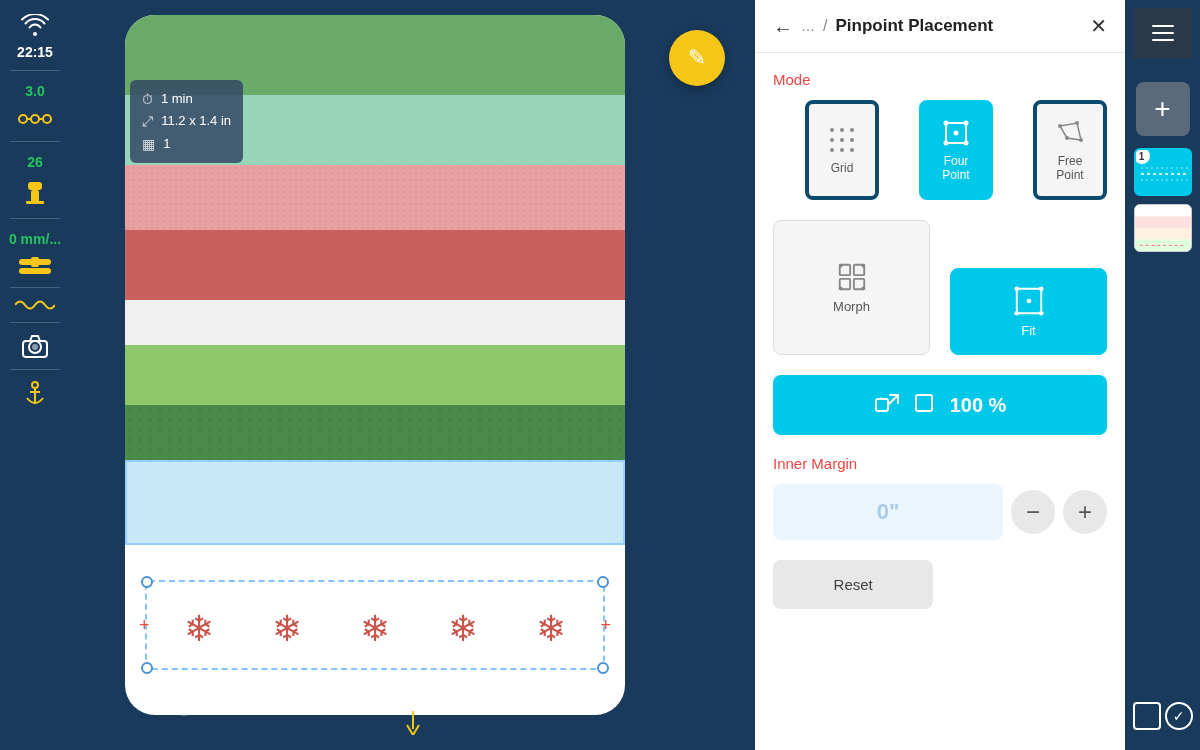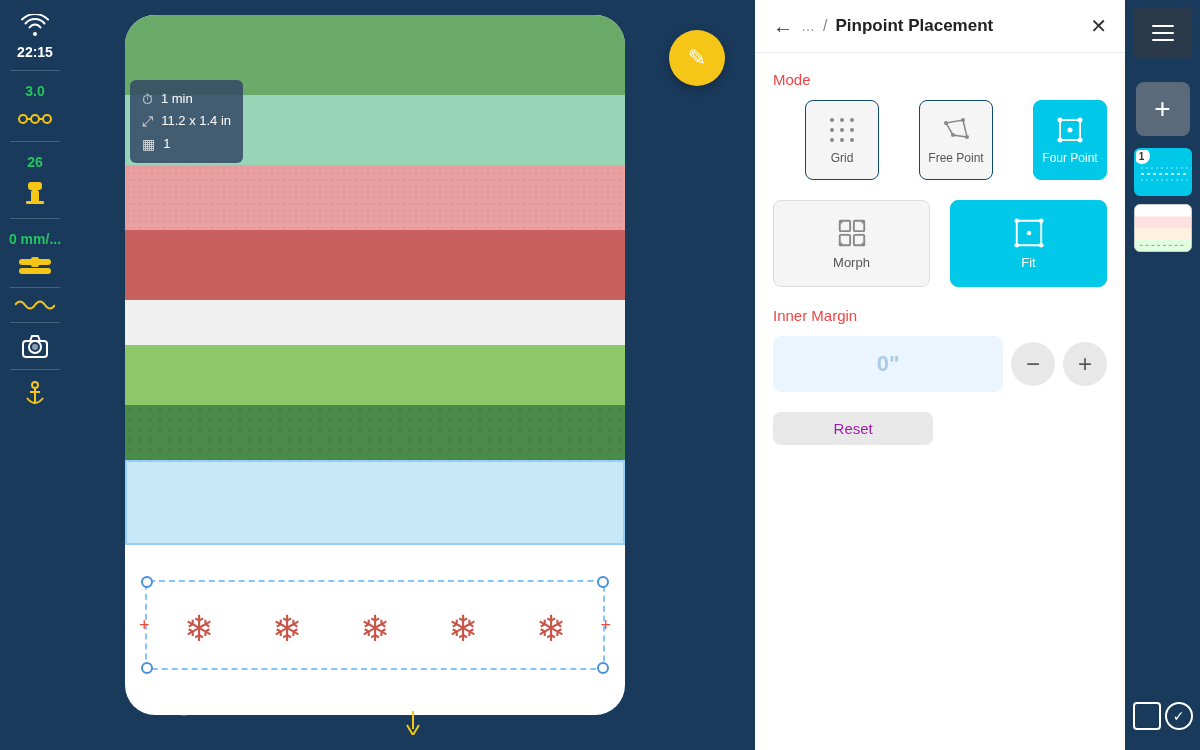--- a/index.html
+++ b/index.html
@@ -249,21 +249,21 @@
       gap: 8px;
       margin-bottom: 20px;
     }
     .mode-btn {
       display: flex;
       flex-direction: column;
       align-items: center;
       justify-content: center;
       padding: 14px 8px;
       border-radius: 8px;
-      border: 1px solid #0c4a6e;
+      border: 4px solid #0c4a6e;
       background: #f5f5f5;
       cursor: pointer;
       gap: 6px;
       font-size: 12px;
       color: #555;
       margin-left: 32px;
     }
     .mode-btn.active {
       background: #00c8e8;
       border-color: #00c8e8;
@@ -289,20 +289,21 @@
       background: #f5f5f5;
       cursor: pointer;
       gap: 6px;
       font-size: 13px;
       color: #555;
     }
     .placement-btn.active {
       background: #00c8e8;
       border-color: #00c8e8;
       color: white;
+      margin-top: 48px;
     }
     .placement-btn svg { width: 32px; height: 32px; }
 
     
     .scale-btn {
       width: 100%;
       background: #00c8e8;
       color: white;
       border: none;
       border-radius: 8px;
@@ -350,24 +351,24 @@
       align-items: center;
       justify-content: center;
       font-size: 24px;
       color: #555;
     }
 
     
     .reset-btn {
       width: 48%;
       background: #e8e8e8;
-      color: #a21caf;
+      color: #404040;
       border: none;
       border-radius: 8px;
-      padding: 8px;
+      padding: 16px;
       font-size: 15px;
       font-weight: 500;
       cursor: pointer;
     }
 
     
     .far-right {
       width: 75px;
       background: #1a3a5c;
       display: flex;
@@ -621,41 +622,41 @@
           <circle cx="5" cy="15" r="2" fill="#888"></circle>
           <circle cx="15" cy="15" r="2" fill="#888"></circle>
           <circle cx="25" cy="15" r="2" fill="#888"></circle>
           <circle cx="5" cy="25" r="2" fill="#888"></circle>
           <circle cx="15" cy="25" r="2" fill="#888"></circle>
           <circle cx="25" cy="25" r="2" fill="#888"></circle>
         </svg>
         <span>Grid</span>
       </button>
 
-      <button class="mode-btn">
-        <svg viewBox="0 0 30 30" fill="none">
-          <circle cx="5" cy="8" r="2" fill="#888"></circle>
-          <circle cx="22" cy="5" r="2" fill="#888"></circle>
-          <circle cx="12" cy="20" r="2" fill="#888"></circle>
-          <circle cx="26" cy="22" r="2" fill="#888"></circle>
-          <path d="M5 8 L22 5 L26 22 L12 20 Z" stroke="#888" stroke-width="1.5" fill="none"></path>
-        </svg>
-        <span>Free Point</span>
-      </button>
-
       <button class="mode-btn active">
         <svg viewBox="0 0 30 30" fill="none">
           <rect x="5" y="5" width="20" height="20" rx="2" stroke="white" stroke-width="2" fill="none"></rect>
           <circle cx="5" cy="5" r="2.5" fill="white"></circle>
           <circle cx="25" cy="5" r="2.5" fill="white"></circle>
           <circle cx="5" cy="25" r="2.5" fill="white"></circle>
           <circle cx="25" cy="25" r="2.5" fill="white"></circle>
           <circle cx="15" cy="15" r="2.5" fill="white"></circle>
         </svg>
         <span>Four Point</span>
+      </button>
+
+      <button class="mode-btn">
+        <svg viewBox="0 0 30 30" fill="none">
+          <circle cx="5" cy="8" r="2" fill="#888"></circle>
+          <circle cx="22" cy="5" r="2" fill="#888"></circle>
+          <circle cx="12" cy="20" r="2" fill="#888"></circle>
+          <circle cx="26" cy="22" r="2" fill="#888"></circle>
+          <path d="M5 8 L22 5 L26 22 L12 20 Z" stroke="#888" stroke-width="1.5" fill="none"></path>
+        </svg>
+        <span>Free Point</span>
       </button>
     </div>
 
     
     <div class="placement-buttons">
 
       <button class="placement-btn">
         <svg viewBox="0 0 34 34" fill="none">
           <rect x="4" y="4" width="11" height="11" rx="1" stroke="#888" stroke-width="2" fill="none"></rect>
           <rect x="19" y="4" width="11" height="11" rx="1" stroke="#888" stroke-width="2" fill="none"></rect>
@@ -676,20 +677,33 @@
           <circle cx="30" cy="4" r="2.5" fill="white"></circle>
           <circle cx="4" cy="30" r="2.5" fill="white"></circle>
           <circle cx="30" cy="30" r="2.5" fill="white"></circle>
           <circle cx="17" cy="17" r="2.5" fill="white"></circle>
         </svg>
         <span>Fit</span>
       </button>
     </div>
 
     
+    <button class="scale-btn">
+      <svg viewBox="0 0 28 28" fill="none">
+        <rect x="2" y="8" width="12" height="12" rx="2" stroke="white" stroke-width="2" fill="none"></rect>
+        <path d="M16 4 h8 v8" stroke="white" stroke-width="2" fill="none" stroke-linecap="round"></path>
+        <path d="M24 4 L14 14" stroke="white" stroke-width="2" stroke-linecap="round"></path>
+        <rect x="6" y="6" width="2" height="2" fill="white" opacity="0.5"></rect>
+      </svg>
+      <svg viewBox="0 0 28 28" fill="none">
+        <rect x="4" y="4" width="16" height="16" rx="2" stroke="white" stroke-width="2" fill="none"></rect>
+        <path d="M8" stroke="none"></path>
+      </svg>
+      <span>100 %</span>
+    </button>
 
     
     <div class="section-label">Inner Margin</div>
     <div class="inner-margin-row">
       <div class="margin-input-box">
         <span>0"</span>
       </div>
       <button class="margin-minus-btn">
         <span>−</span>
       </button>

